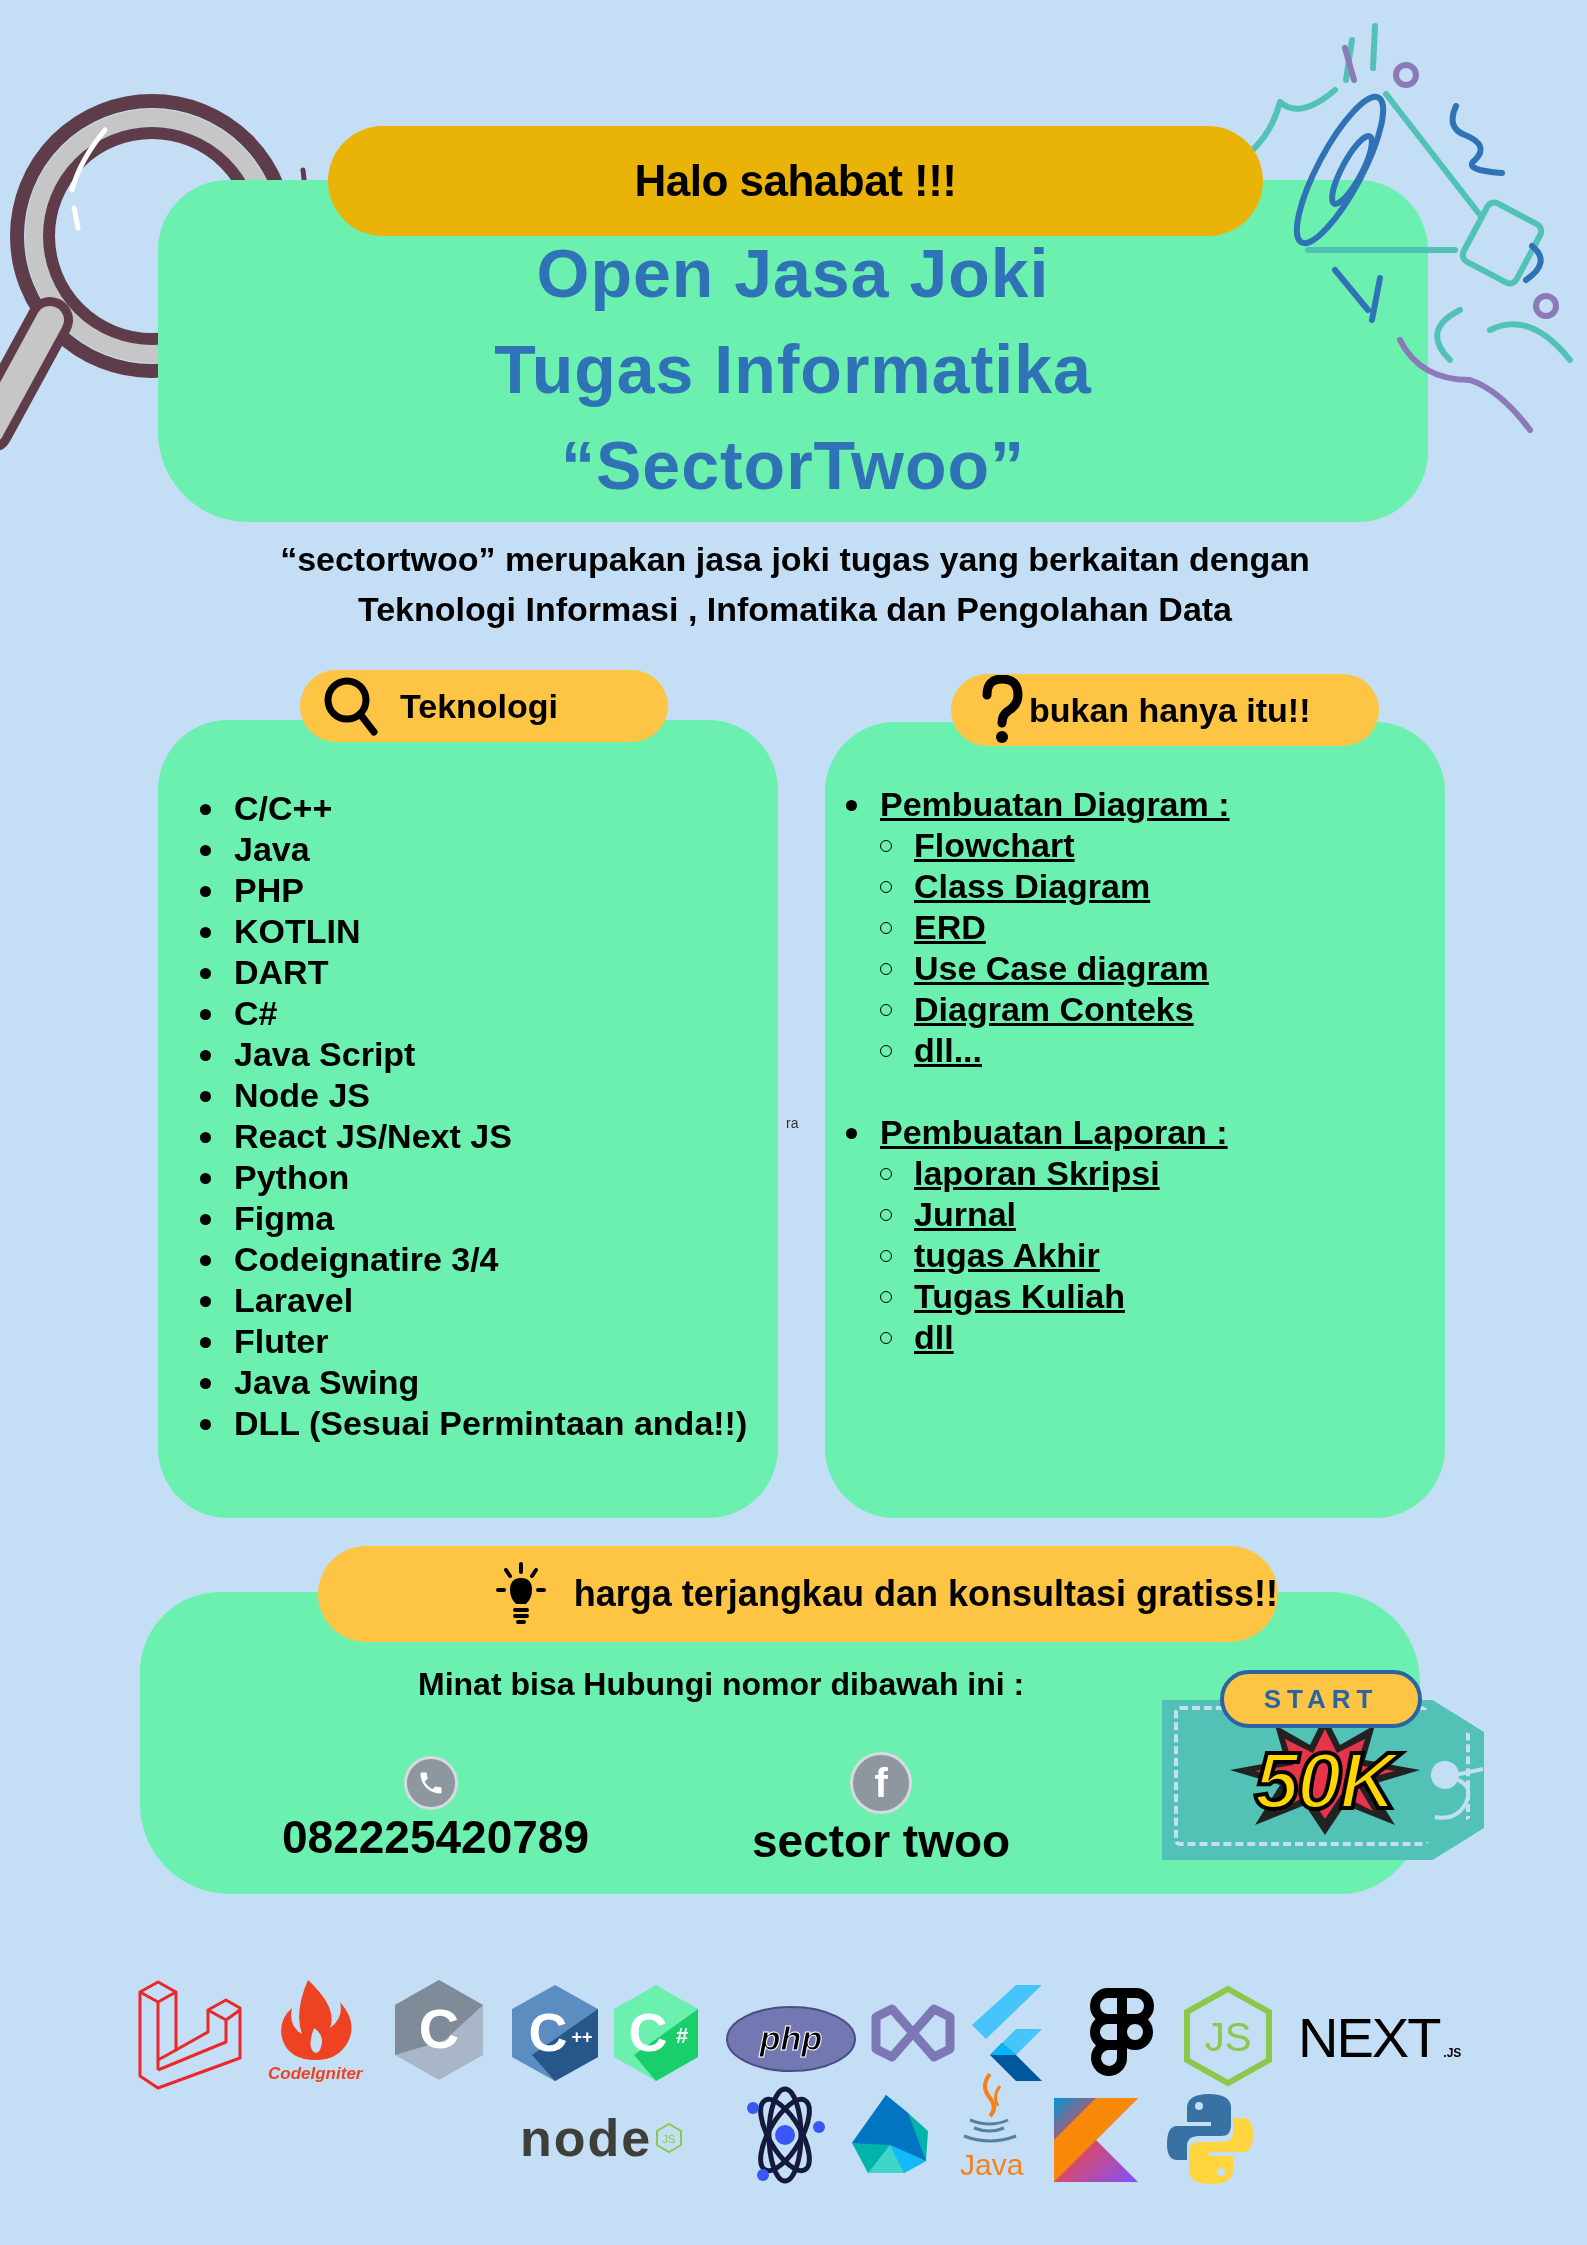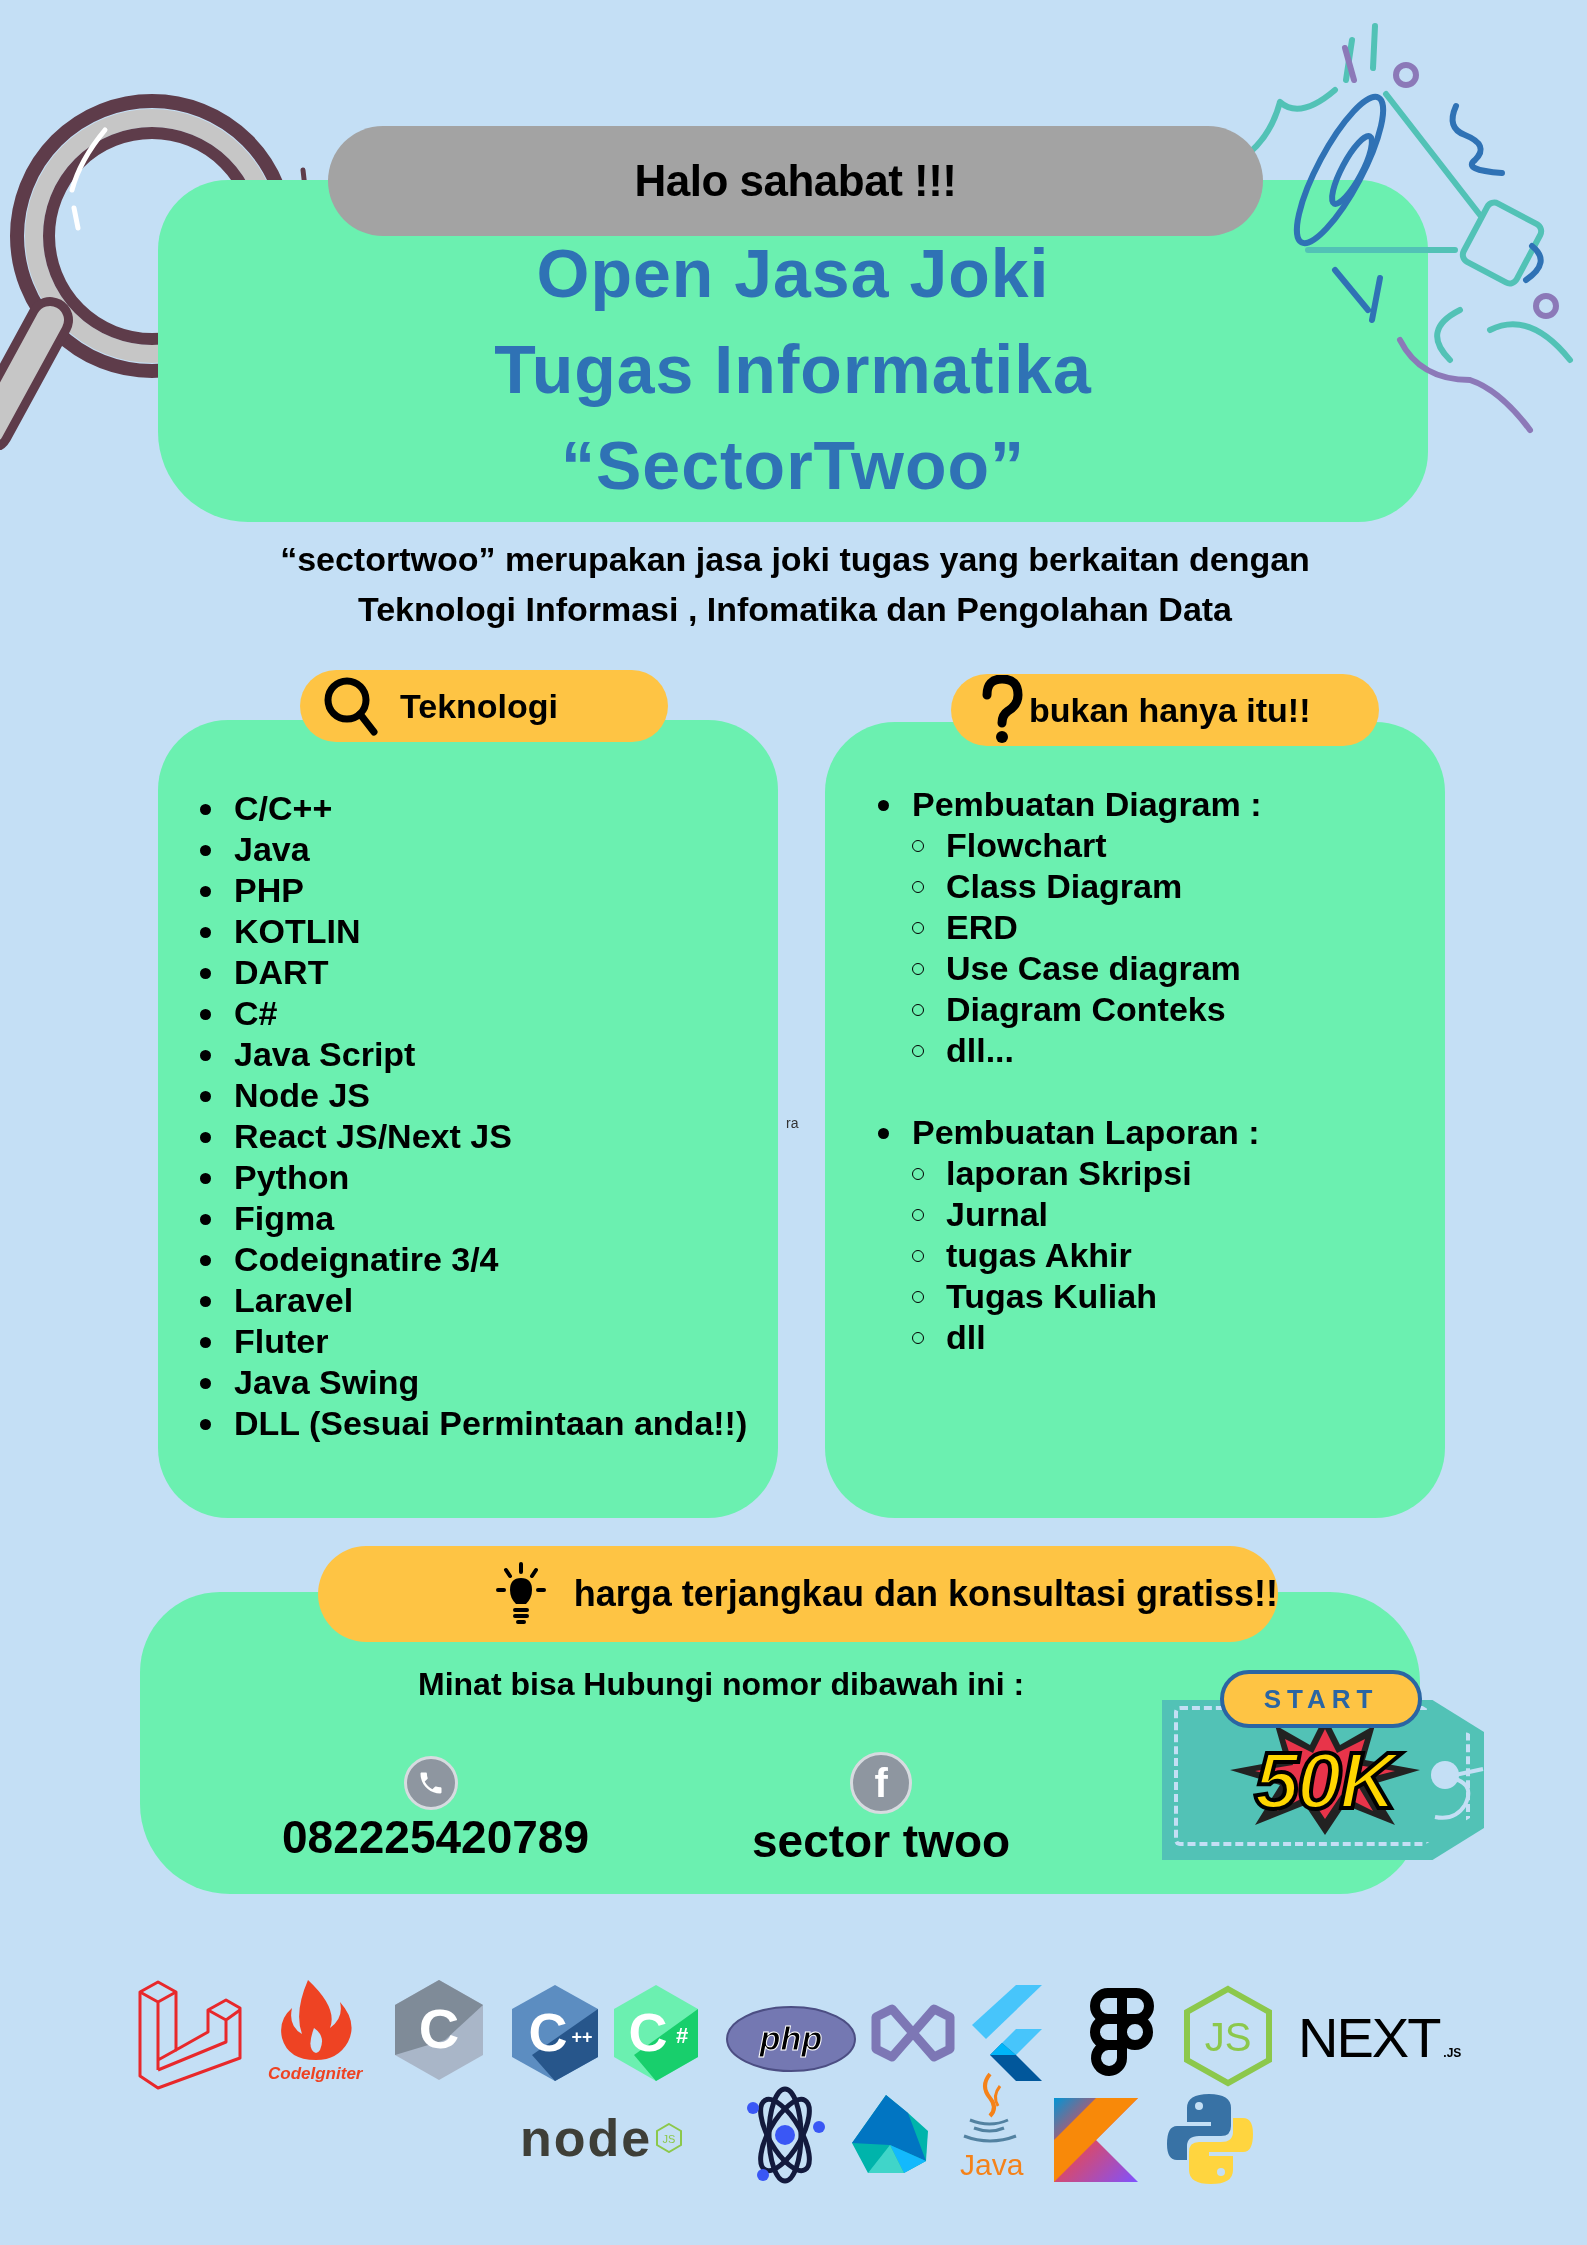--- a/index.html
+++ b/index.html
@@ -5,21 +5,21 @@
   html, body { margin:0; padding:0; }
   body {
     width:1587px; height:2245px; position:relative; overflow:hidden;
     background:#c4dff5;
     font-family:"Liberation Sans", "DejaVu Sans", sans-serif;
     color:#000;
   }
   .abs { position:absolute; }
   .green { background:#6bf0b0; }
   .yellow { background:#fec444; }
-  .pill-y { background:#a3a3a3; }
+  .pill-y { background:#eab308; }
 
   
   #hero-card { left:158px; top:180px; width:1270px; height:342px; border-radius:70px 70px 70px 90px; }
   #greeting-pill { left:328px; top:126px; width:935px; height:110px; border-radius:55px; display:flex; align-items:center; justify-content:center; }
   #greeting-pill span { font-size:44px; font-weight:bold; letter-spacing:-0.5px; }
   .hero-title { left:158px; width:1270px; text-align:center; color:#2f72b5; font-weight:bold; font-size:68px; letter-spacing:1px; }
 
   .intro { left:100px; width:1390px; text-align:center; font-size:34px; font-weight:bold; }
 
   
@@ -31,21 +31,21 @@
   #more-tab { left:951px; top:674px; width:428px; padding-left:30px; box-sizing:border-box; }
 
   ul.blist { list-style:none; margin:0; padding:0; }
   ul.blist li { font-size:34px; font-weight:bold; line-height:41px; position:relative; padding-left:52px; white-space:nowrap; }
   ul.blist li::before { content:""; position:absolute; left:18px; top:16px; width:11px; height:11px; border-radius:50%; background:#000; }
   ul.sub { list-style:none; margin:0; padding:0; }
   ul.sub li { padding-left:86px; }
   ul.sub li::before { left:52px; top:15px; width:10px; height:10px; border:1.5px solid #000; background:transparent; }
 
   #tech-list { left:182px; top:788px; }
-  #more-list { left:860px; top:784px; }
+  #more-list { left:828px; top:784px;text-decoration:underline; }
 
   
   #contact-card { left:140px; top:1592px; width:1280px; height:302px; border-radius:80px 90px 80px 90px; }
   #price-pill { left:318px; top:1546px; width:960px; height:96px; border-radius:48px; display:flex; align-items:center; padding-left:44px; box-sizing:border-box;justify-content:flex-end; }
   #price-pill span.txt { font-size:36px; font-weight:bold; margin-left:28px; }
   #contact-lead { left:418px; top:1666px; font-size:32px; font-weight:bold; }
   .contact-item { display:flex; align-items:center; font-size:46px; font-weight:bold;flex-direction:column; }
   .round-ic { width:54px; height:54px; border-radius:50%; background:#8e96a0; border:3px solid #d7dbe0; display:flex; align-items:center; justify-content:center; color:#fff; box-sizing:border-box; }
 
   

